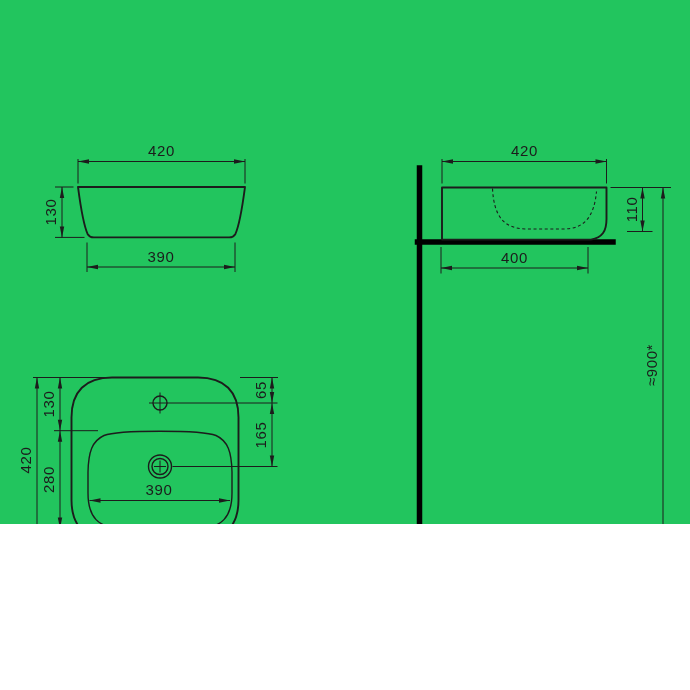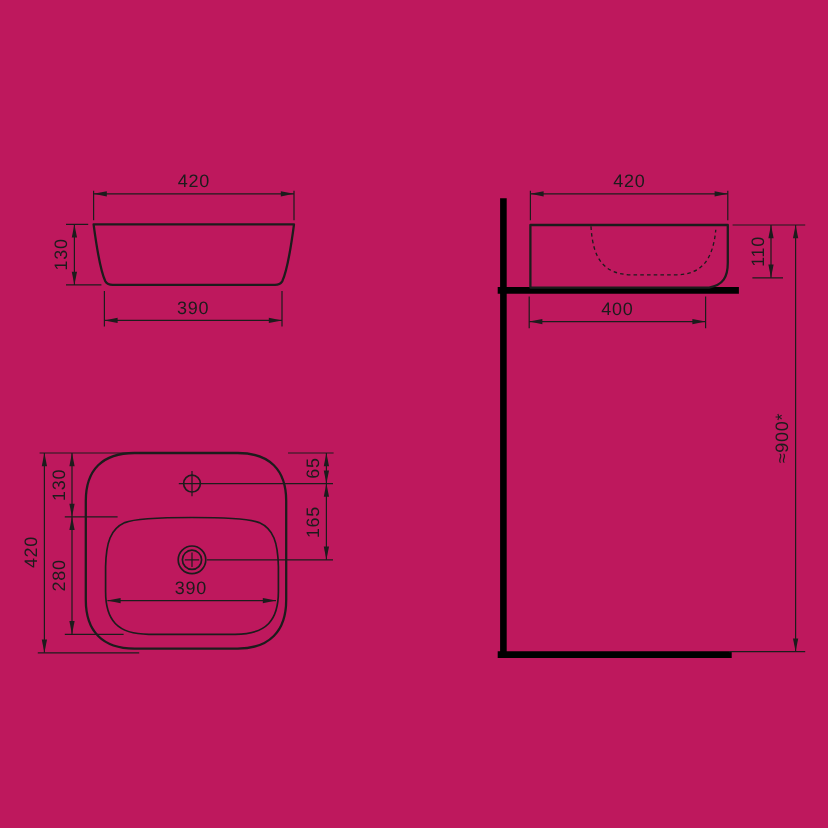--- a/index.html
+++ b/index.html
@@ -3,22 +3,22 @@
 <meta charset="utf-8">
 <style>
   html, body {
     margin: 0;
     padding: 0;
     background: #ffffff;
   }
   .canvas {
     position: relative;
     width: 690px;
-    height: 690px;
-    background: #be185d;
+    height: 524px;
+    background: #22c55e;
     overflow: hidden;
   }
   svg { display: block; }
   .thin  { stroke: #1c1c1c; stroke-width: 1;   fill: none; }
   .dim   { stroke: #1c1c1c; stroke-width: 1;   fill: none; }
   .out   { stroke: #1c1c1c; stroke-width: 1.9; fill: none; stroke-linejoin: round; }
   .out2  { stroke: #1c1c1c; stroke-width: 1.4; fill: none; stroke-linejoin: round; }
   .heavy { stroke: #000000; stroke-width: 5.5; fill: none; stroke-linecap: square; }
   .dash  { stroke: #1c1c1c; stroke-width: 1.1; fill: none; stroke-dasharray: 3 2.6; }
   text.dlabel {

